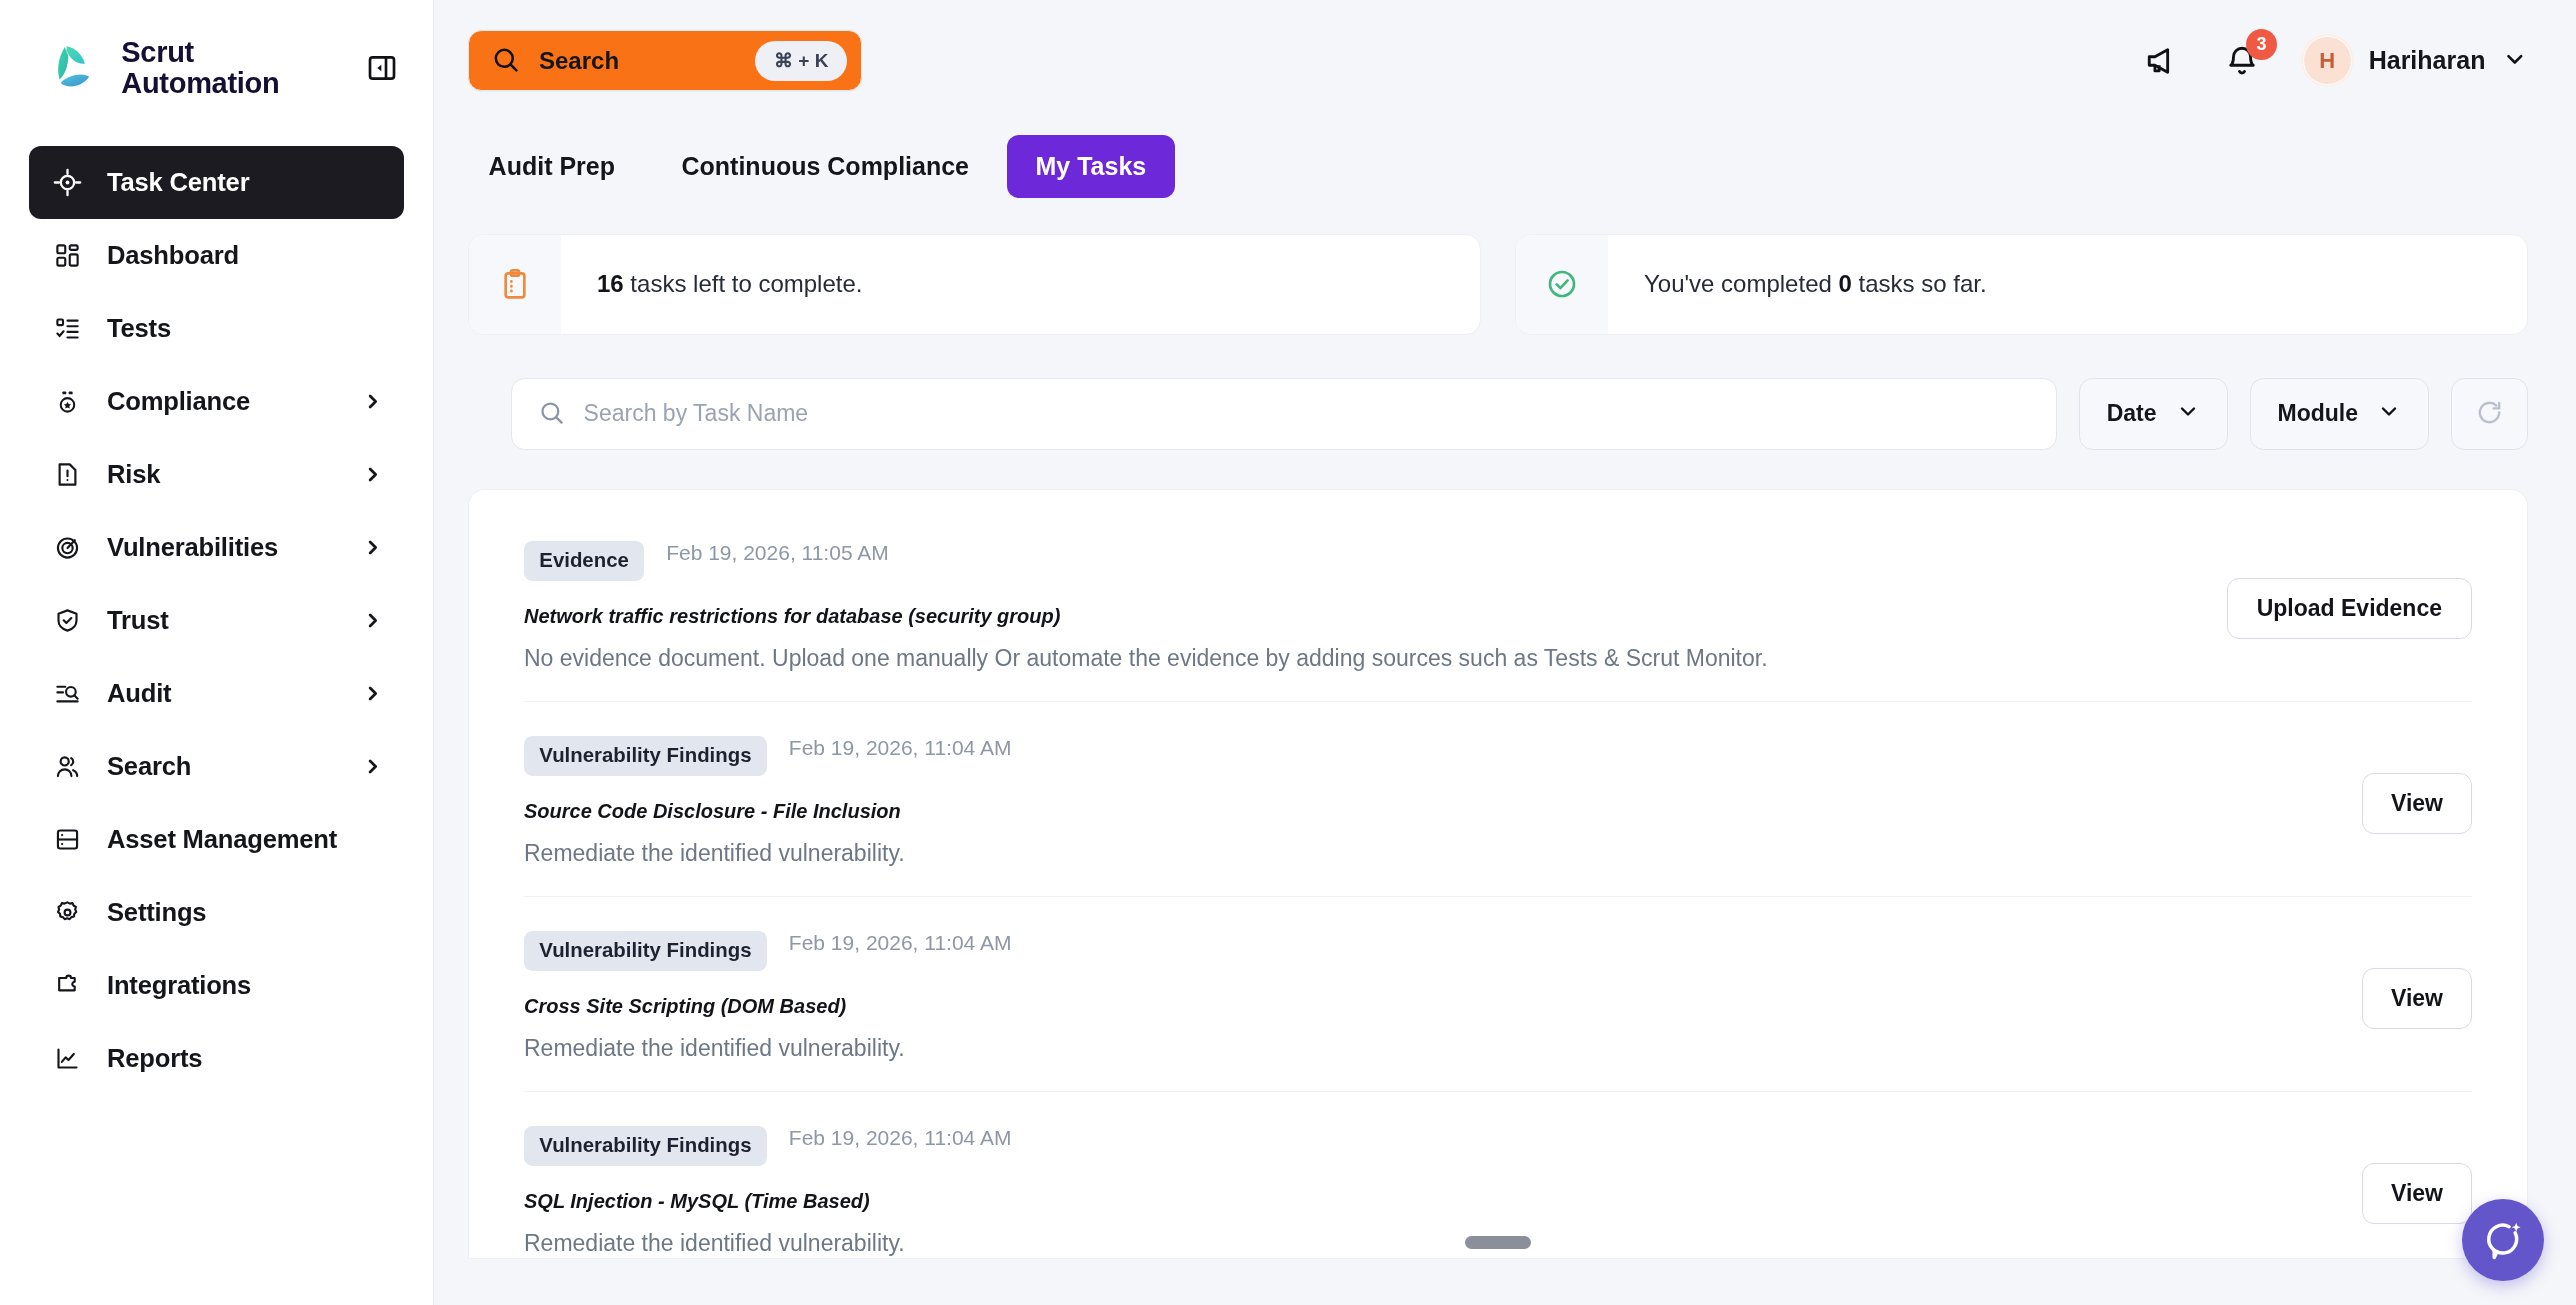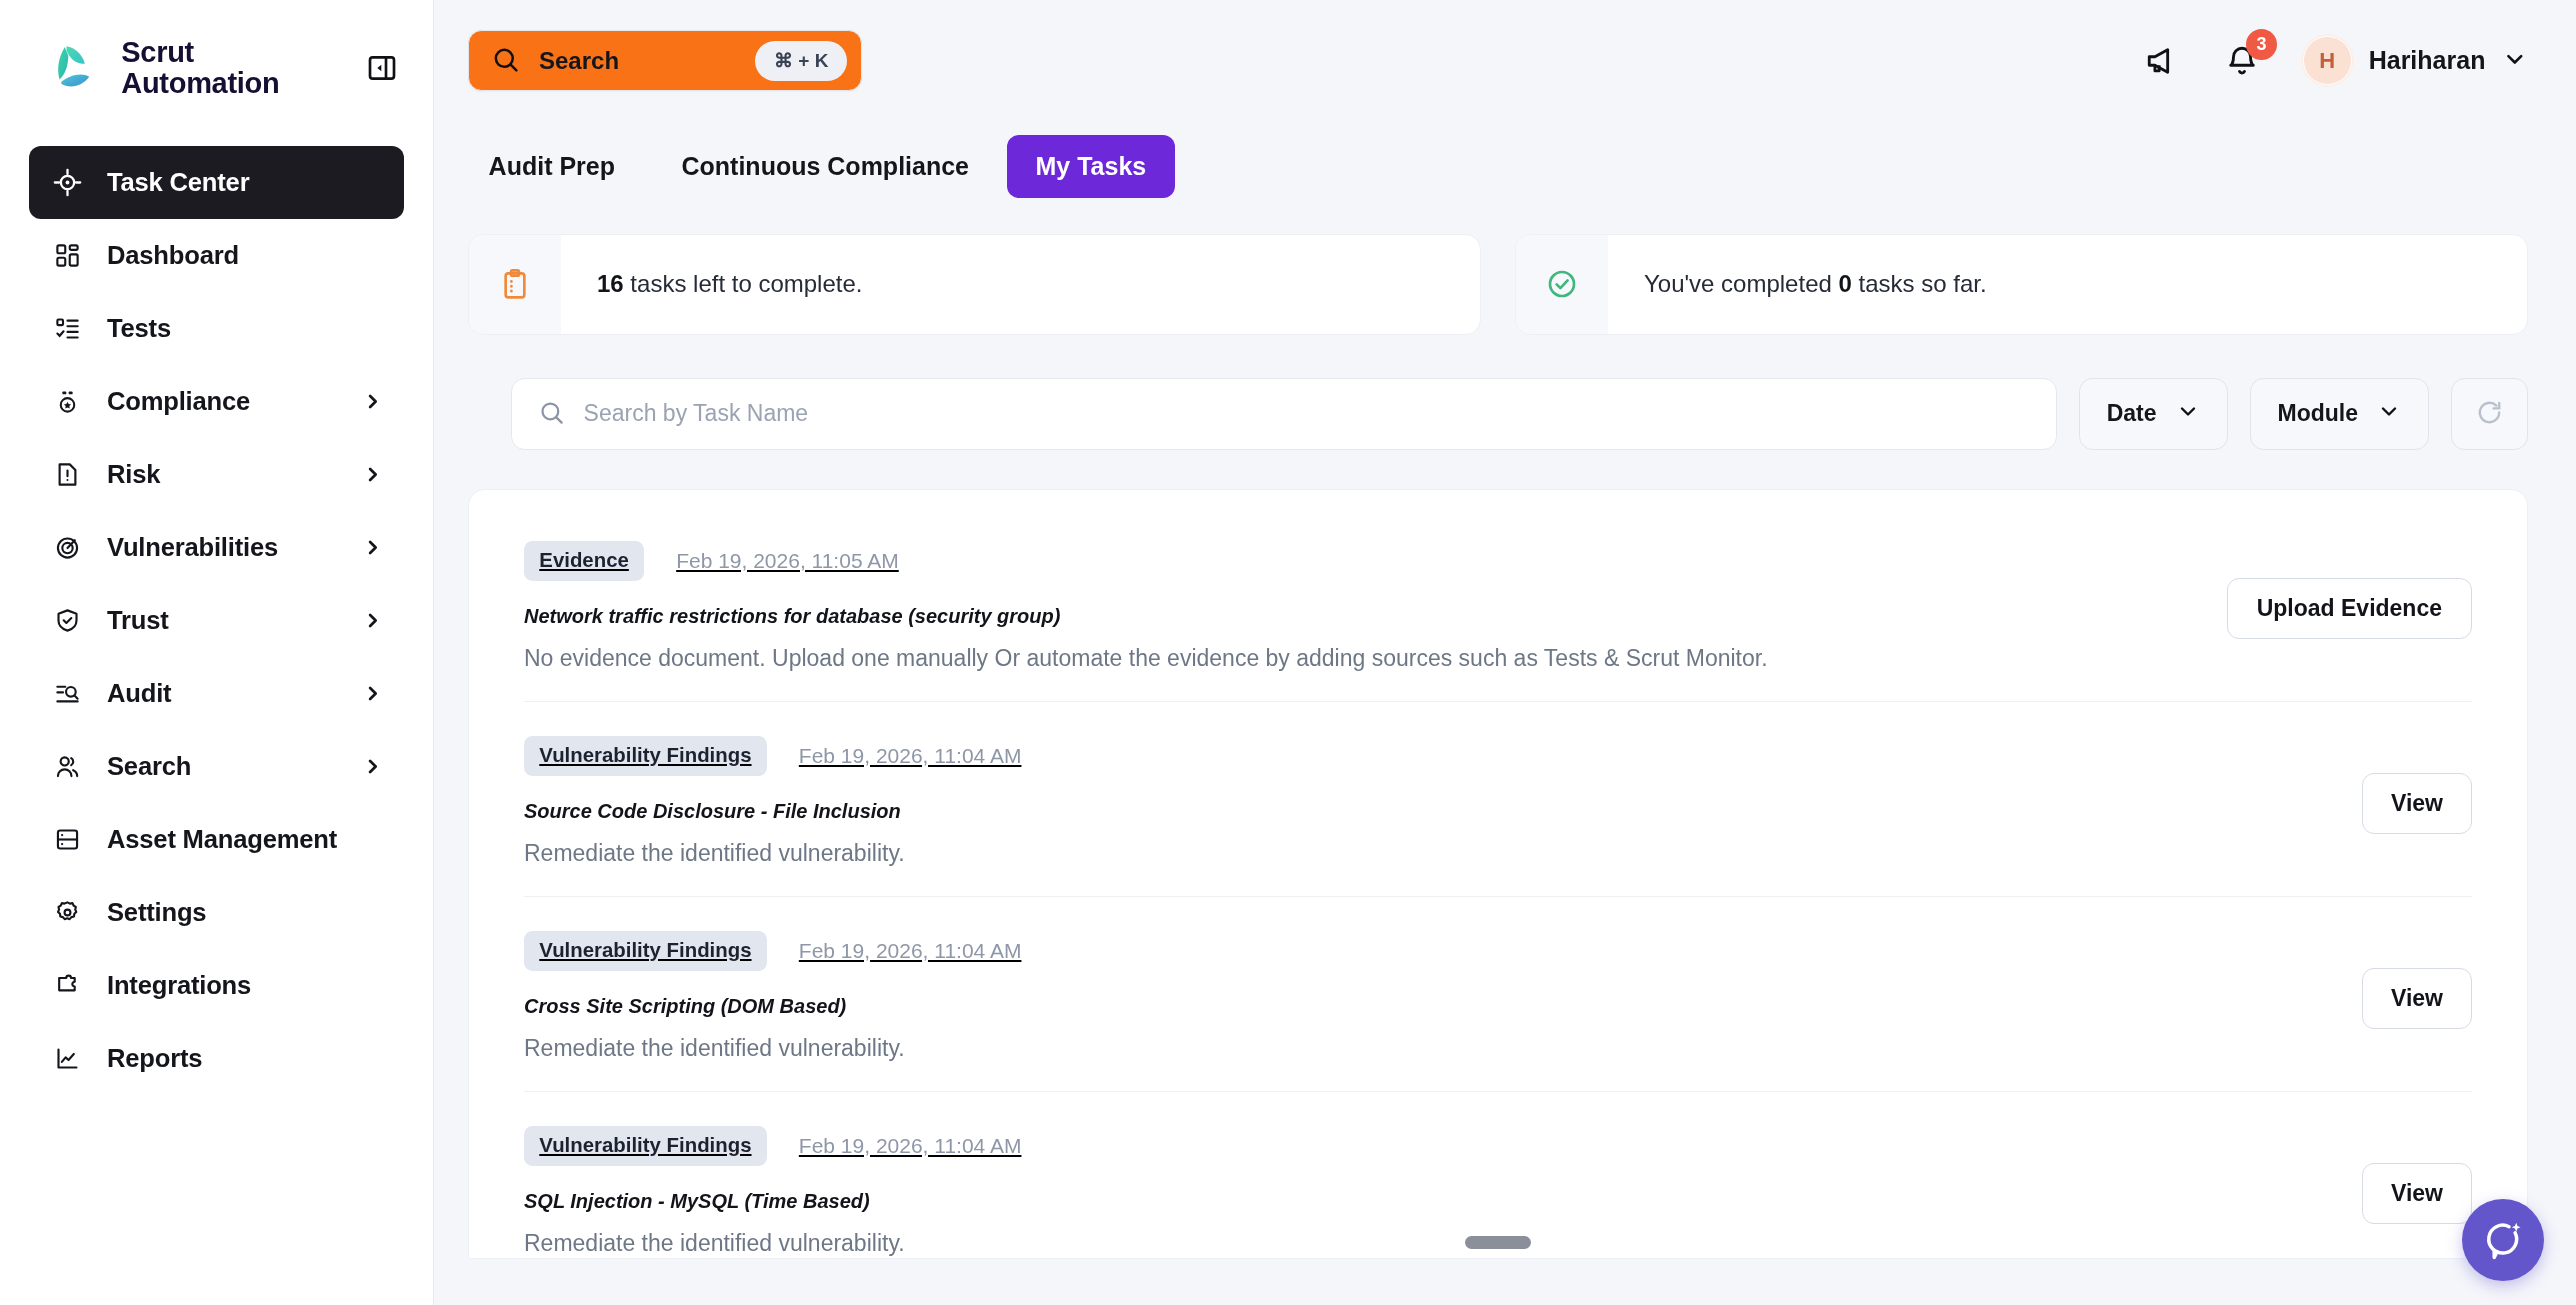--- a/index.html
+++ b/index.html
@@ -182,21 +182,21 @@
     overflow: hidden;
     position: relative;
   }
   .task-row {
     padding: 34px 0 29px 0;
     border-bottom: 0.9px solid #eef0f4;
     display: flex; align-items: flex-start; gap: 20.4px;
   }
   .task-row:last-child { border-bottom: none; }
   .task-main { flex: 1 1 auto; min-width: 0; }
-  .task-meta { display: flex; align-items: center; gap: 32px; text-decoration: underline; }
+  .task-meta { display: flex; align-items: flex-start; gap: 22px; }
   .chip {
     background: #e2e6ef; color: #1d2230;
     font-size: 20.4px; font-weight: 600;
     border-radius: 8.5px; padding: 8.5px 15.3px;
     white-space: nowrap;
   }
   .task-date { font-size: 21px; color: #8e97a7; white-space: nowrap; }
   .task-title {
     margin-top: 24px;
     font-size: 20px; font-weight: 700; color: #12141a; font-style: italic;

